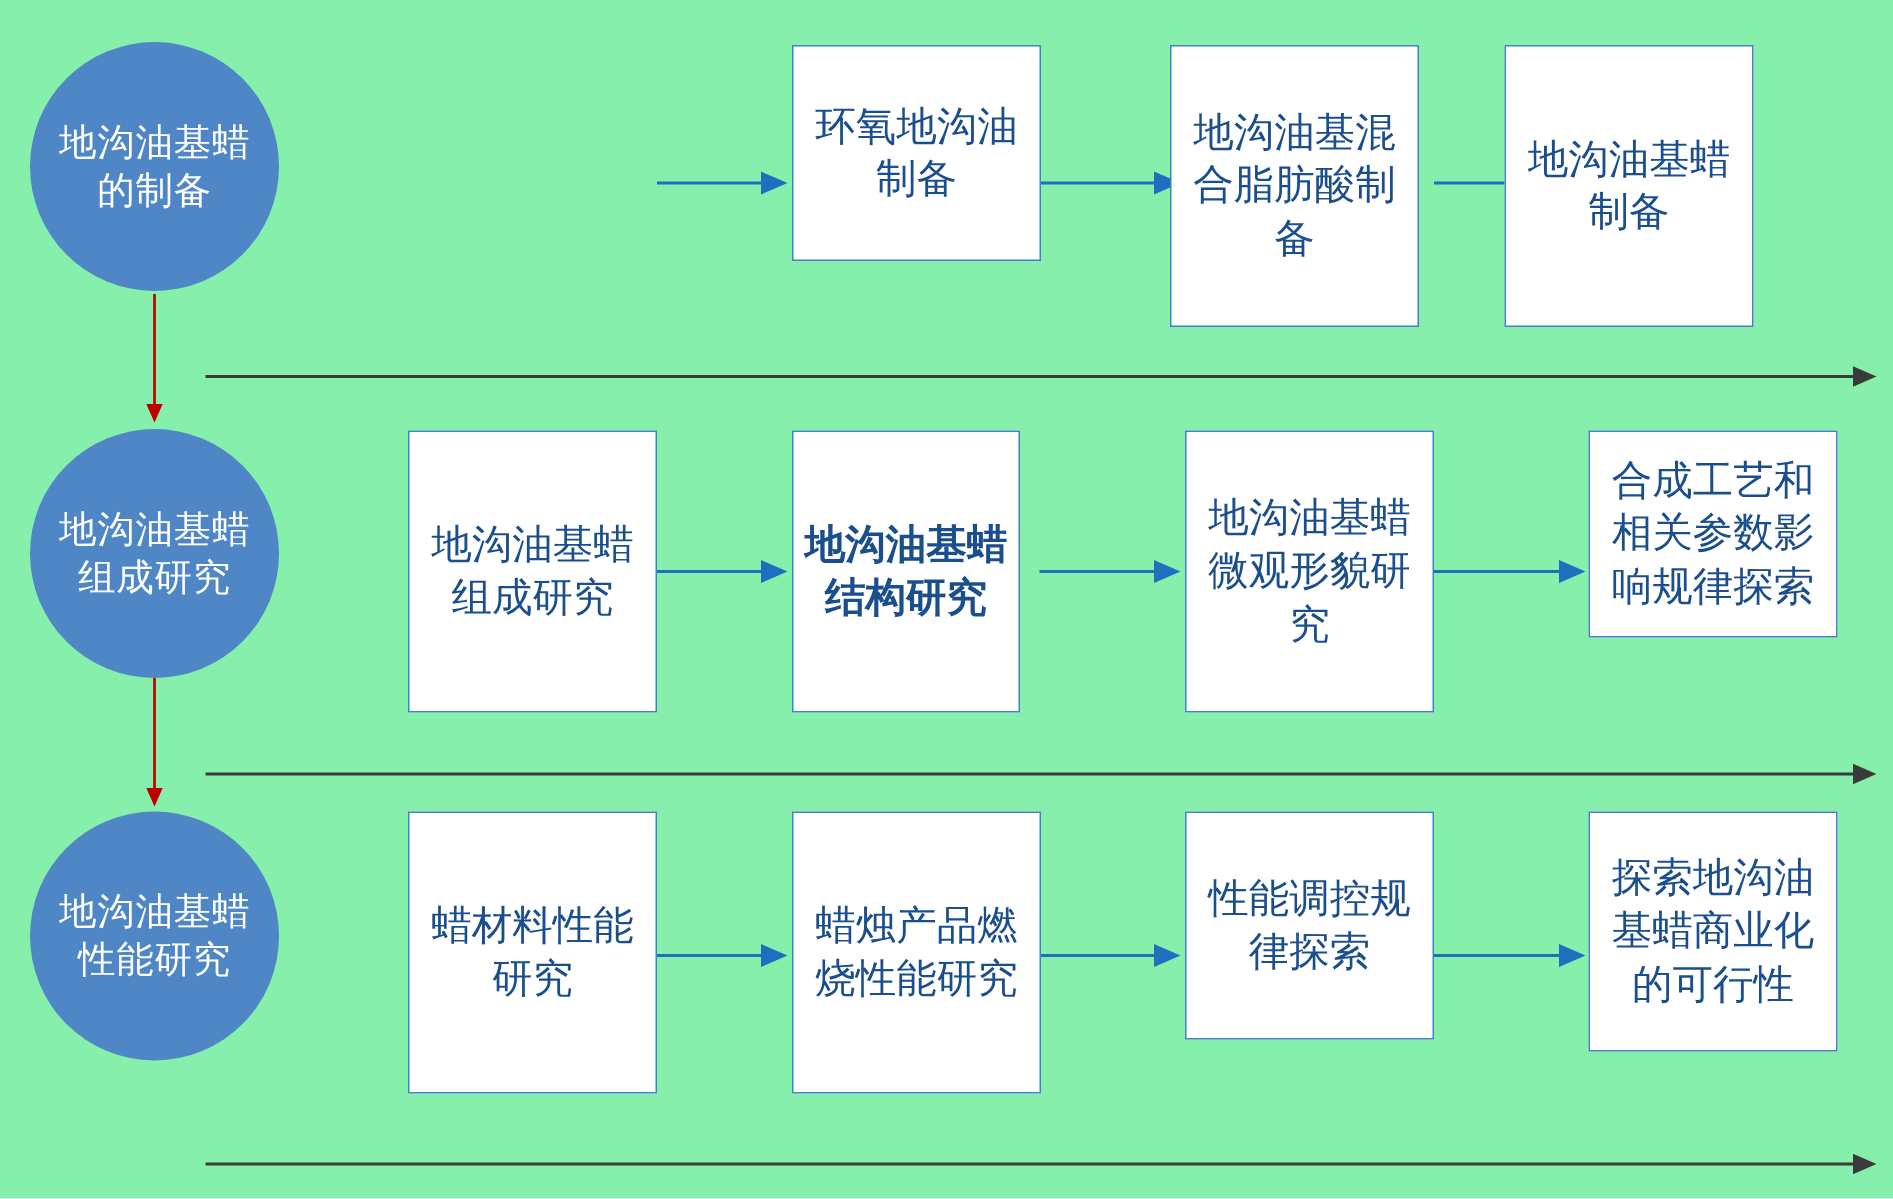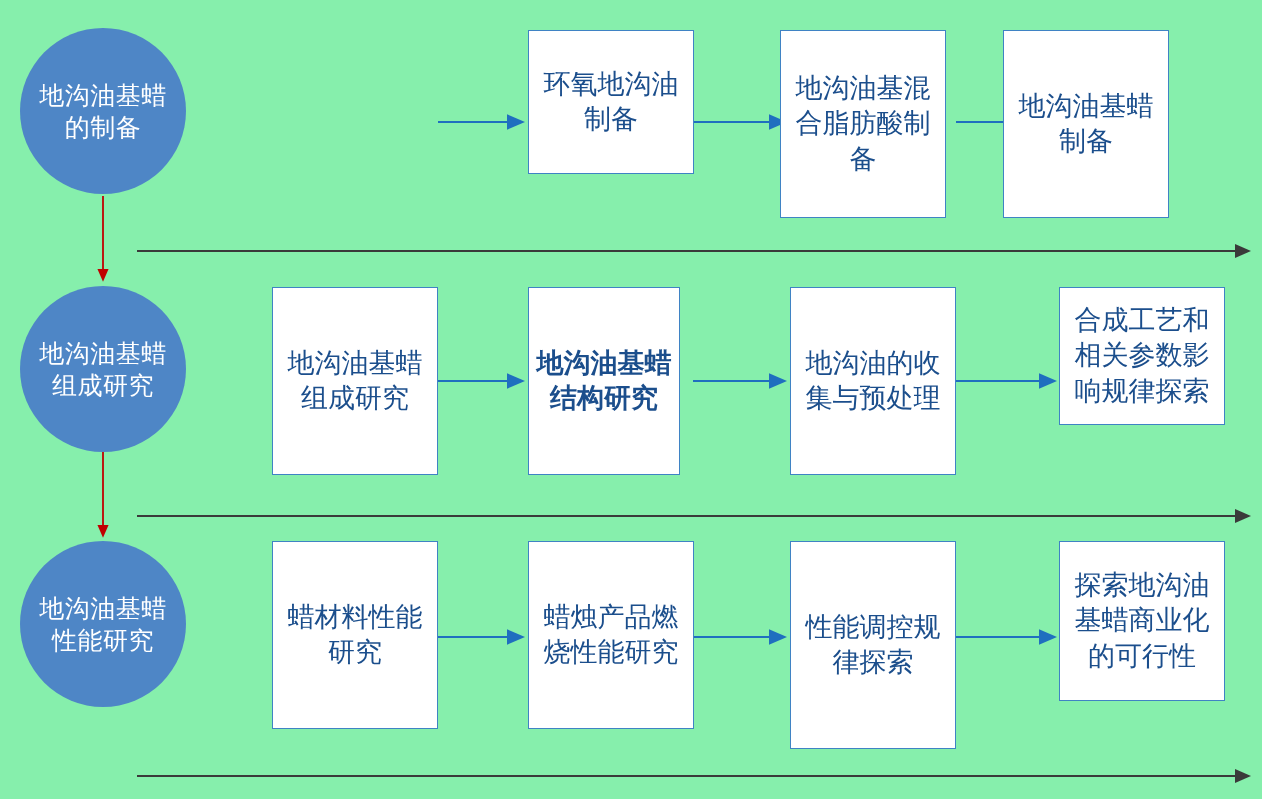--- a/index.html
+++ b/index.html
@@ -136,32 +136,32 @@
     <span class="btext">地沟油基蜡制备</span>
   </div>
 
   <div class="proc-box" style="left:272px; top:287px; width:166px; height:188px;">
     <span class="btext">地沟油基蜡组成研究</span>
   </div>
   <div class="proc-box" style="left:528px; top:287px; width:152px; height:188px;font-weight:bold;">
     <span class="btext">地沟油基蜡结构研究</span>
   </div>
   <div class="proc-box" style="left:790px; top:287px; width:166px; height:188px;">
-    <span class="btext">地沟油的收集与预处理</span>
+    <span class="btext">地沟油基蜡微观形貌研究</span>
   </div>
   <div class="proc-box" style="left:1059px; top:287px; width:166px; height:138px;">
     <span class="btext">合成工艺和相关参数影响规律探索</span>
   </div>
 
   <div class="proc-box" style="left:272px; top:541px; width:166px; height:188px;">
     <span class="btext">蜡材料性能研究</span>
   </div>
   <div class="proc-box" style="left:528px; top:541px; width:166px; height:188px;">
     <span class="btext">蜡烛产品燃烧性能研究</span>
   </div>
-  <div class="proc-box" style="left:790px; top:541px; width:166px; height:208px;">
+  <div class="proc-box" style="left:790px; top:541px; width:166px; height:152px;">
     <span class="btext">性能调控规律探索</span>
   </div>
   <div class="proc-box" style="left:1059px; top:541px; width:166px; height:160px;">
     <span class="btext">探索地沟油基蜡商业化的可行性</span>
   </div>
 
 </div>
 
 </body></html>

